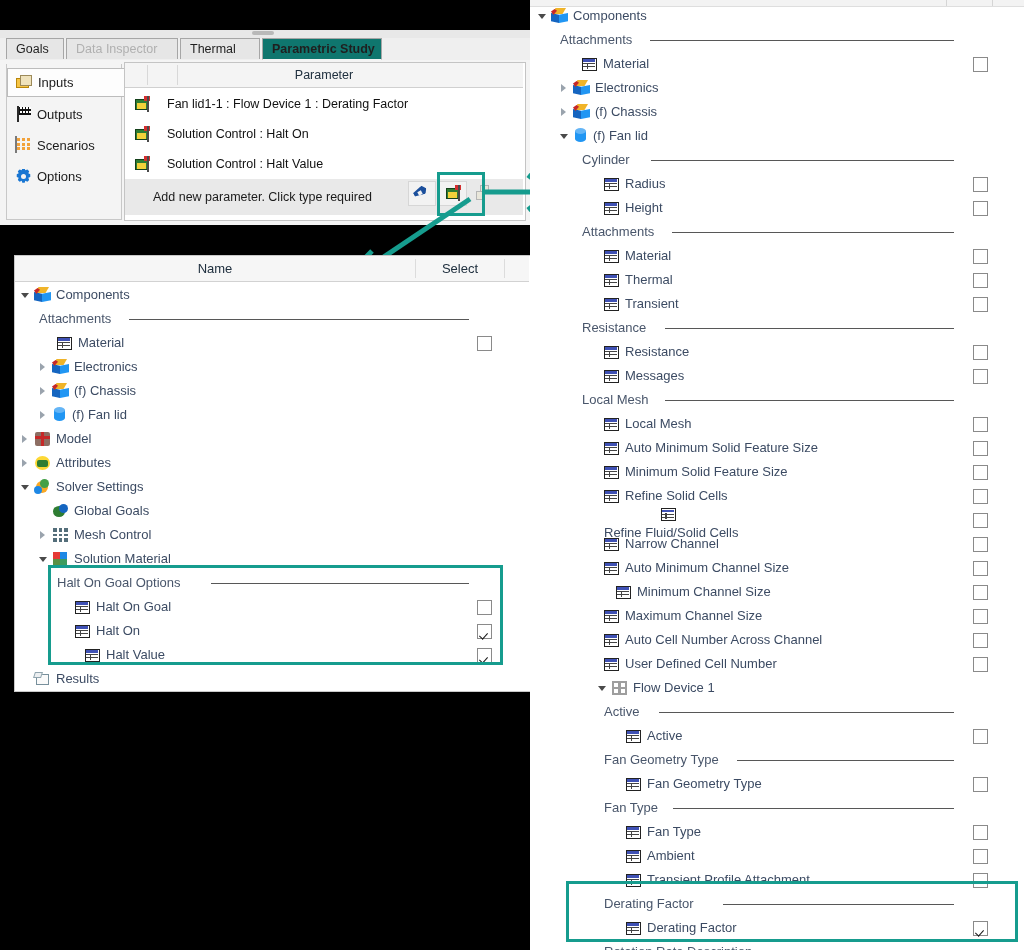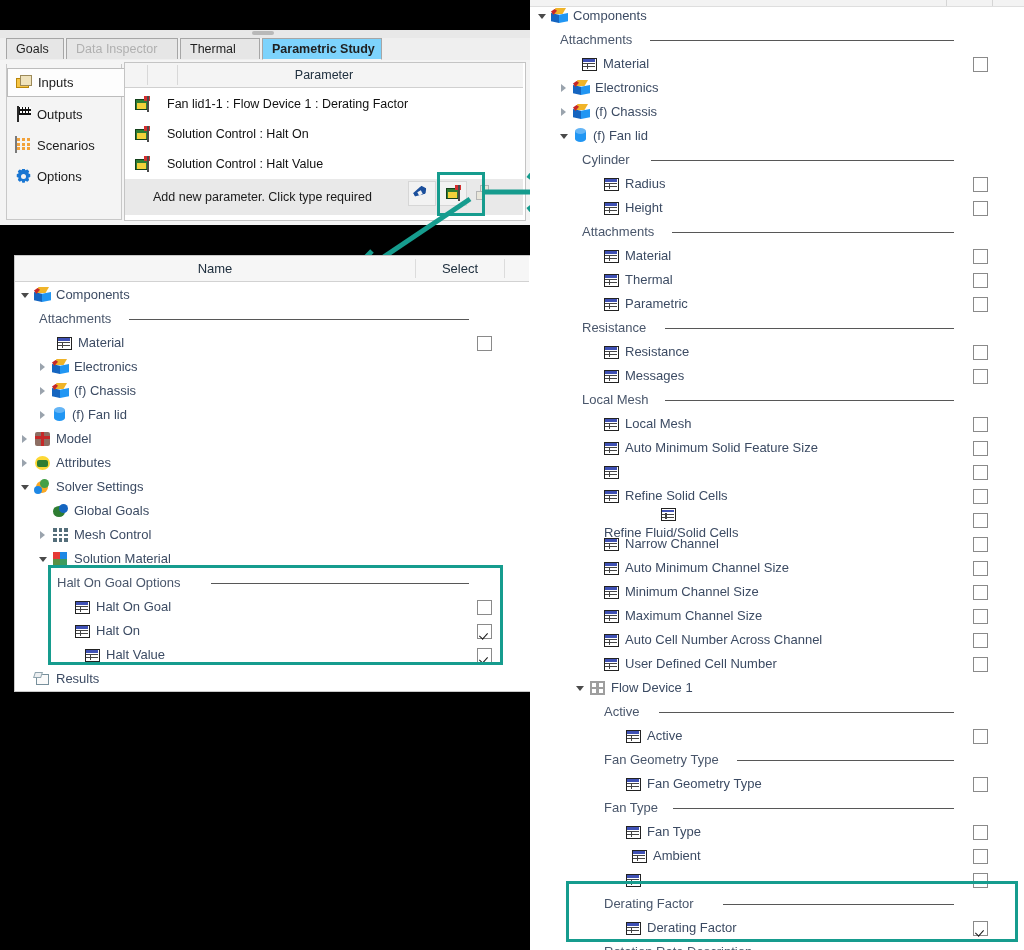--- a/index.html
+++ b/index.html
@@ -18,21 +18,21 @@
   #ps-topstrip .grip{position:absolute;left:252px;top:1px;width:22px;height:4px;background:#b9b9b9;border-radius:2px;}
 
   .tabbar{left:0;top:38px;width:530px;height:22px;background:#efefef;border-bottom:1px solid #9a9a9a;}
   .tab{
     position:absolute;top:0px;height:21px;line-height:21px;
     font-size:12.5px;color:#1f1f1f;padding:0 9px;
     background:#e6e6e6;border:1px solid #a6a6a6;border-bottom:none;
     box-sizing:border-box;white-space:nowrap;
   }
   .tab.disabled{color:#b0b0b0;}
-  .tab.active{background:#7dd3fc;font-weight:bold;border-bottom:1px solid #f4f4f4;z-index:3;height:22px;}
+  .tab.active{background:#0f766e;font-weight:bold;border-bottom:1px solid #f4f4f4;z-index:3;height:22px;}
 
   #ps-body{left:0;top:60px;width:530px;height:165px;background:#f4f4f4;border-top:none;}
 
   
   #ps-side{left:6px;top:64px;width:114px;height:155px;background:#f4f4f4;border:1px solid #c8c8c8;border-top:none;}
   .sideitem{position:absolute;left:0;width:114px;height:29px;display:flex;align-items:center;
             font-size:13px;color:#1b1b1b;padding-left:8px;box-sizing:border-box;}
   .sideitem.sel{background:#fdfdfd;border:1px solid #bcbcbc;border-right:none;width:118px;}
   .sideitem .ico{width:17px;height:17px;margin-right:5px;flex:0 0 auto;position:relative;}
 
@@ -544,21 +544,21 @@
       </div>
       <div class="chk" style="left: 443px; top: 273px;"></div>
       <div class="trow" style="left: 74px; top: 292px;">
         <span class="gico">
           <span class="o"></span>
           <span class="b1"></span>
           <span class="b2"></span>
           <span class="b3"></span>
           <span class="v"></span>
         </span>
-        <span class="lbl">Parametric</span>
+        <span class="lbl">Transient</span>
       </div>
       <div class="chk" style="left: 443px; top: 297px;"></div>
       <div class="grp" style="left: 52px; top: 316px;">Resistance</div>
       <div class="grpline" style="left: 135px; top: 328px; width: 289px;"></div>
       <div class="trow" style="left: 74px; top: 340px;">
         <span class="gico">
           <span class="o"></span>
           <span class="b1"></span>
           <span class="b2"></span>
           <span class="b3"></span>
@@ -603,20 +603,21 @@
       </div>
       <div class="chk" style="left: 443px; top: 441px;"></div>
       <div class="trow" style="left: 74px; top: 460px;">
         <span class="gico">
           <span class="o"></span>
           <span class="b1"></span>
           <span class="b2"></span>
           <span class="b3"></span>
           <span class="v"></span>
         </span>
+        <span class="lbl">Minimum Solid Feature Size</span>
       </div>
       <div class="chk" style="left: 443px; top: 465px;"></div>
       <div class="trow" style="left: 74px; top: 484px;">
         <span class="gico">
           <span class="o"></span>
           <span class="b1"></span>
           <span class="b2"></span>
           <span class="b3"></span>
           <span class="v"></span>
         </span>
@@ -649,21 +650,21 @@
         <span class="gico">
           <span class="o"></span>
           <span class="b1"></span>
           <span class="b2"></span>
           <span class="b3"></span>
           <span class="v"></span>
         </span>
         <span class="lbl">Auto Minimum Channel Size</span>
       </div>
       <div class="chk" style="left: 443px; top: 561px;"></div>
-      <div class="trow" style="left: 74px; top: 580px; justify-content: space-between;">
+      <div class="trow" style="left: 86px; top: 580px; justify-content: space-between;">
         <span class="gico">
           <span class="o"></span>
           <span class="b1"></span>
           <span class="b2"></span>
           <span class="b3"></span>
           <span class="v"></span>
         </span>
         <span class="lbl">Minimum Channel Size</span>
       </div>
       <div class="chk" style="left: 443px; top: 585px;"></div>
@@ -693,21 +694,21 @@
         <span class="gico">
           <span class="o"></span>
           <span class="b1"></span>
           <span class="b2"></span>
           <span class="b3"></span>
           <span class="v"></span>
         </span>
         <span class="lbl">User Defined Cell Number</span>
       </div>
       <div class="chk" style="left: 443px; top: 657px;"></div>
-      <div class="trow" style="left: 46px; top: 676px;">
+      <div class="trow" style="left: 68px; top: 676px;">
         <span class="tw open" style="position:relative;margin-right:3px;">
           <span class="ar"></span>
         </span>
         <span class="mico fan">
           <span class="a"></span>
           <span class="b"></span>
           <span class="c"></span>
           <span class="d"></span>
           <span class="e"></span>
         </span>
@@ -745,39 +746,40 @@
         <span class="gico">
           <span class="o"></span>
           <span class="b1"></span>
           <span class="b2"></span>
           <span class="b3"></span>
           <span class="v"></span>
         </span>
         <span class="lbl">Fan Type</span>
       </div>
       <div class="chk" style="left: 443px; top: 825px;"></div>
-      <div class="trow" style="left: 102px; top: 844px;">
+      <div class="trow" style="left: 96px; top: 844px;">
         <span class="gico">
           <span class="o"></span>
           <span class="b1"></span>
           <span class="b2"></span>
           <span class="b3"></span>
           <span class="v"></span>
         </span>
         <span class="lbl">Ambient</span>
       </div>
       <div class="chk" style="left: 443px; top: 849px;"></div>
       <div class="trow" style="left: 96px; top: 868px;">
         <span class="gico">
           <span class="o"></span>
           <span class="b1"></span>
           <span class="b2"></span>
           <span class="b3"></span>
           <span class="v"></span>
         </span>
+        <span class="lbl">Transient Profile Attachment</span>
       </div>
       <div class="chk" style="left: 443px; top: 873px;"></div>
       <div class="grp" style="left: 74px; top: 892px;">Derating Factor</div>
       <div class="grpline" style="left: 192.5px; top: 904px; width: 231.5px;"></div>
       <div class="trow" style="left: 96px; top: 916px;">
         <span class="gico">
           <span class="o"></span>
           <span class="b1"></span>
           <span class="b2"></span>
           <span class="b3"></span>

